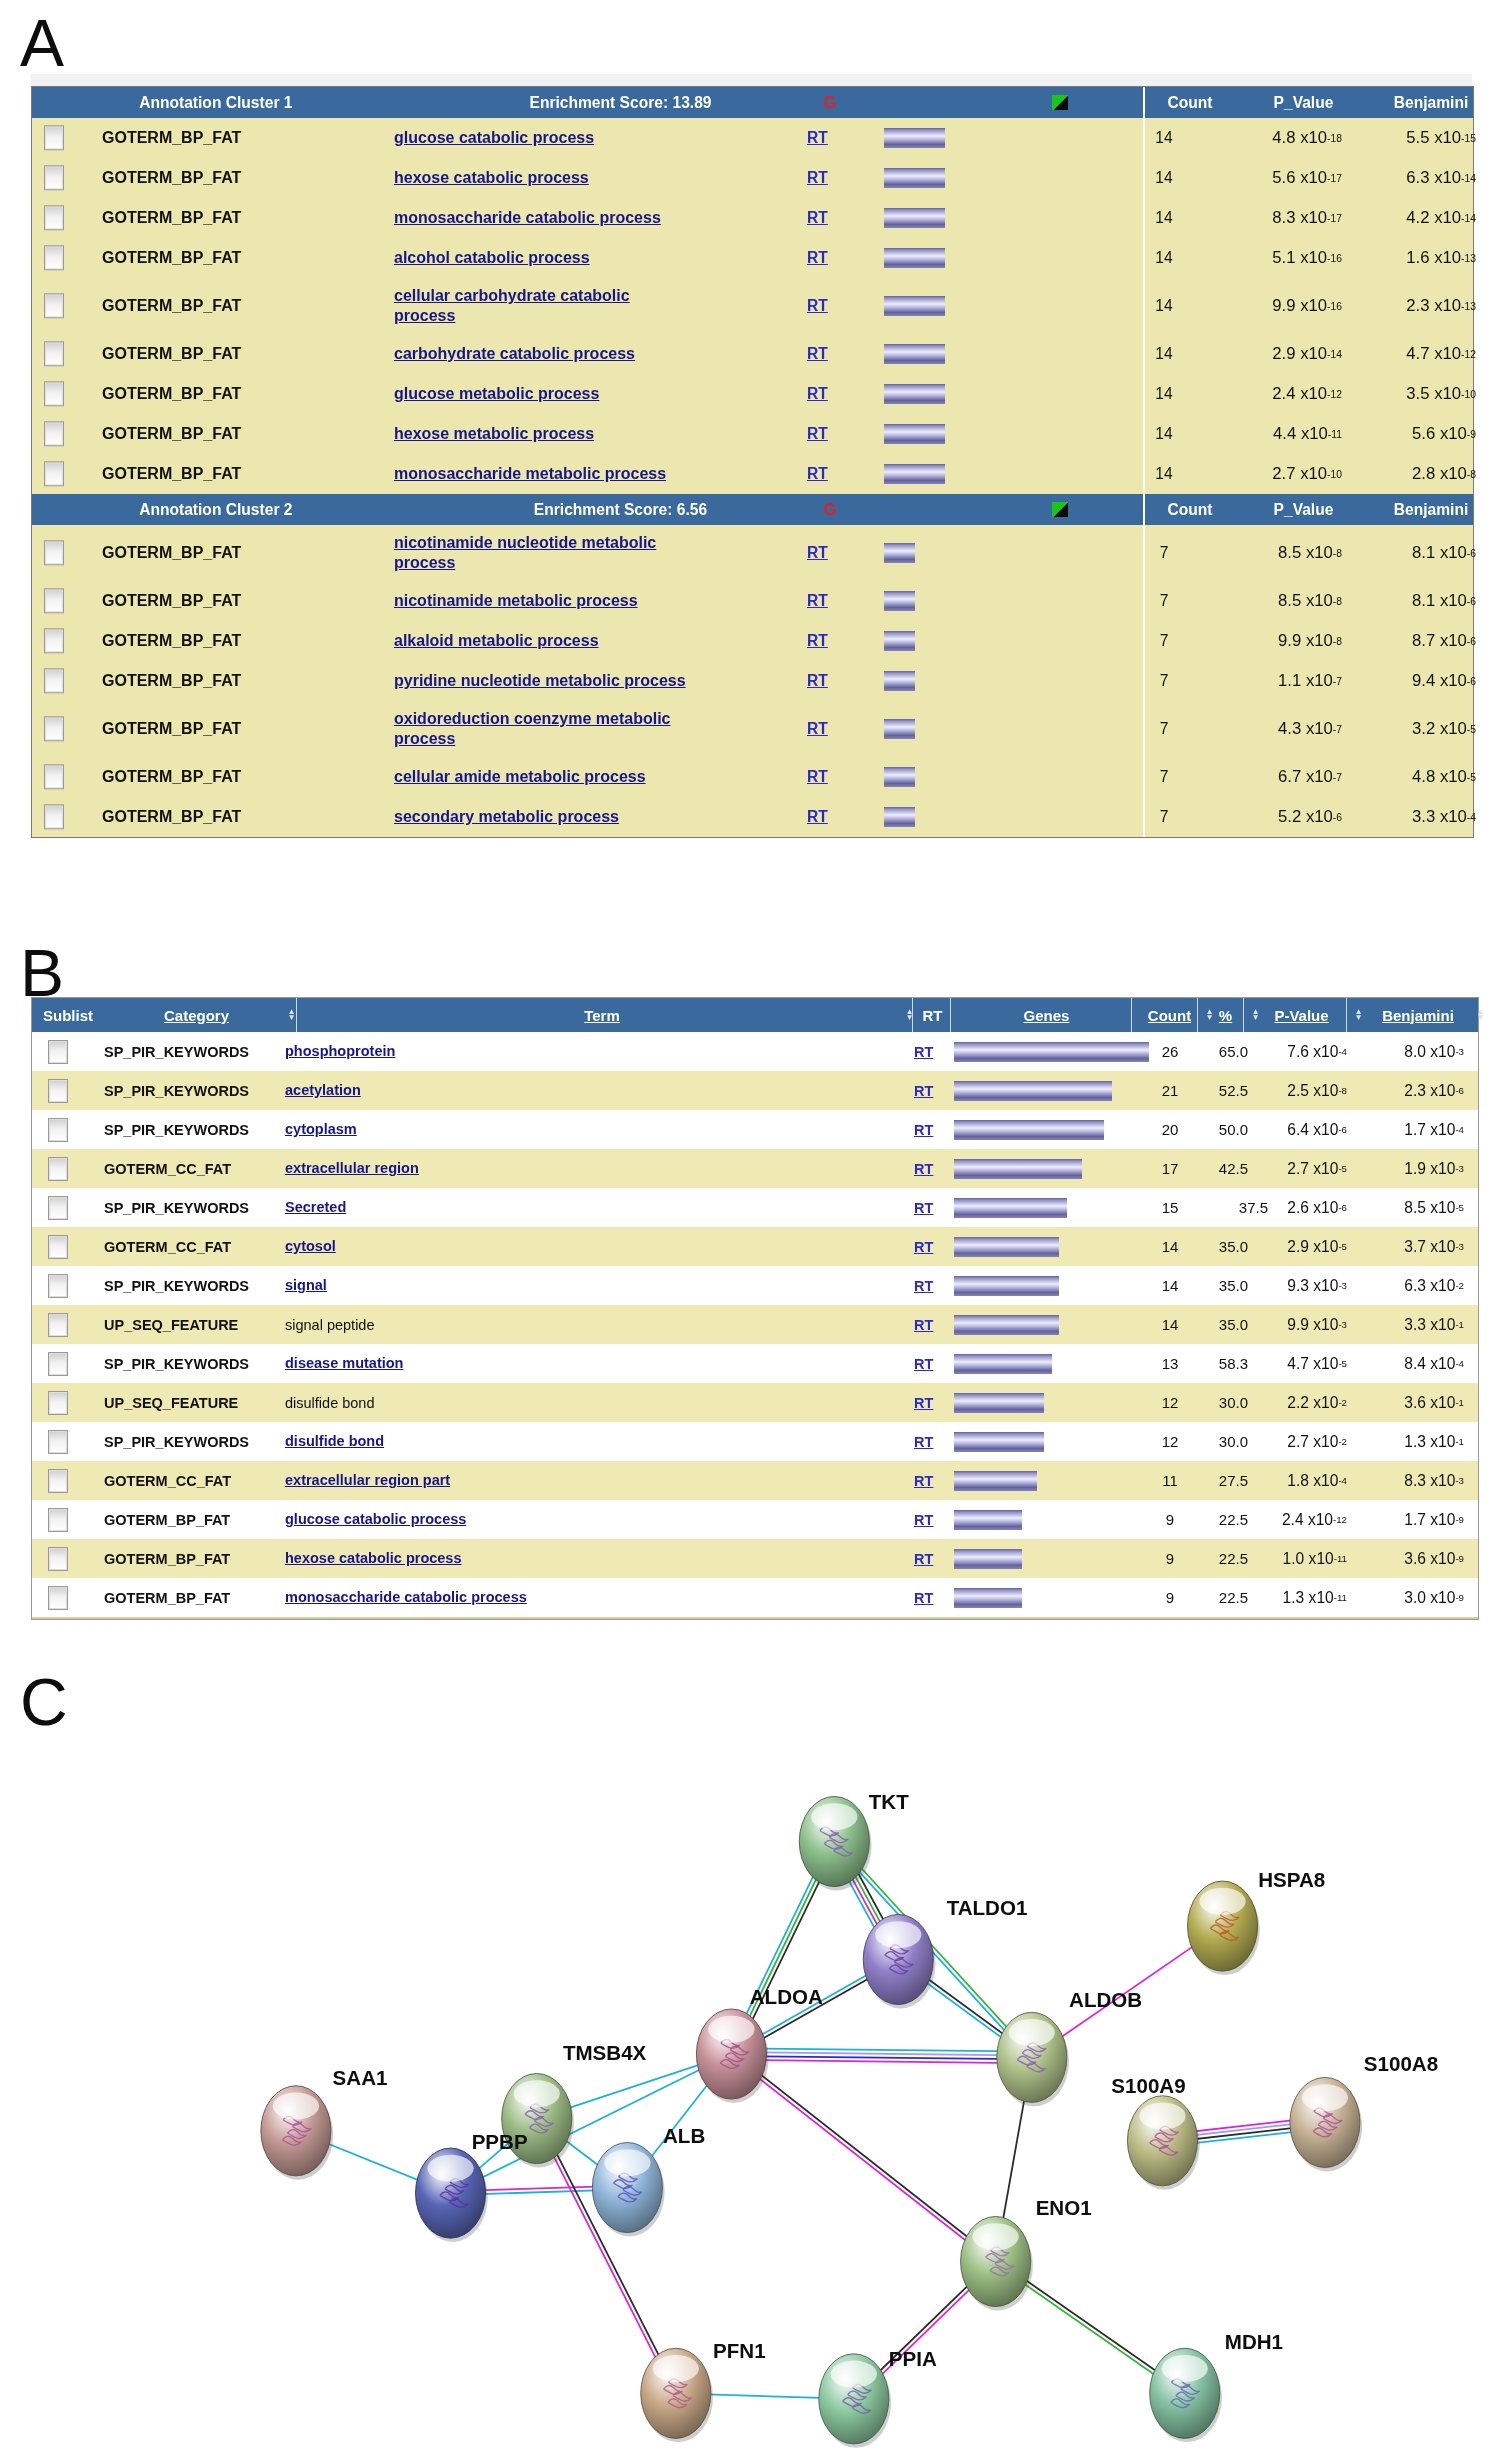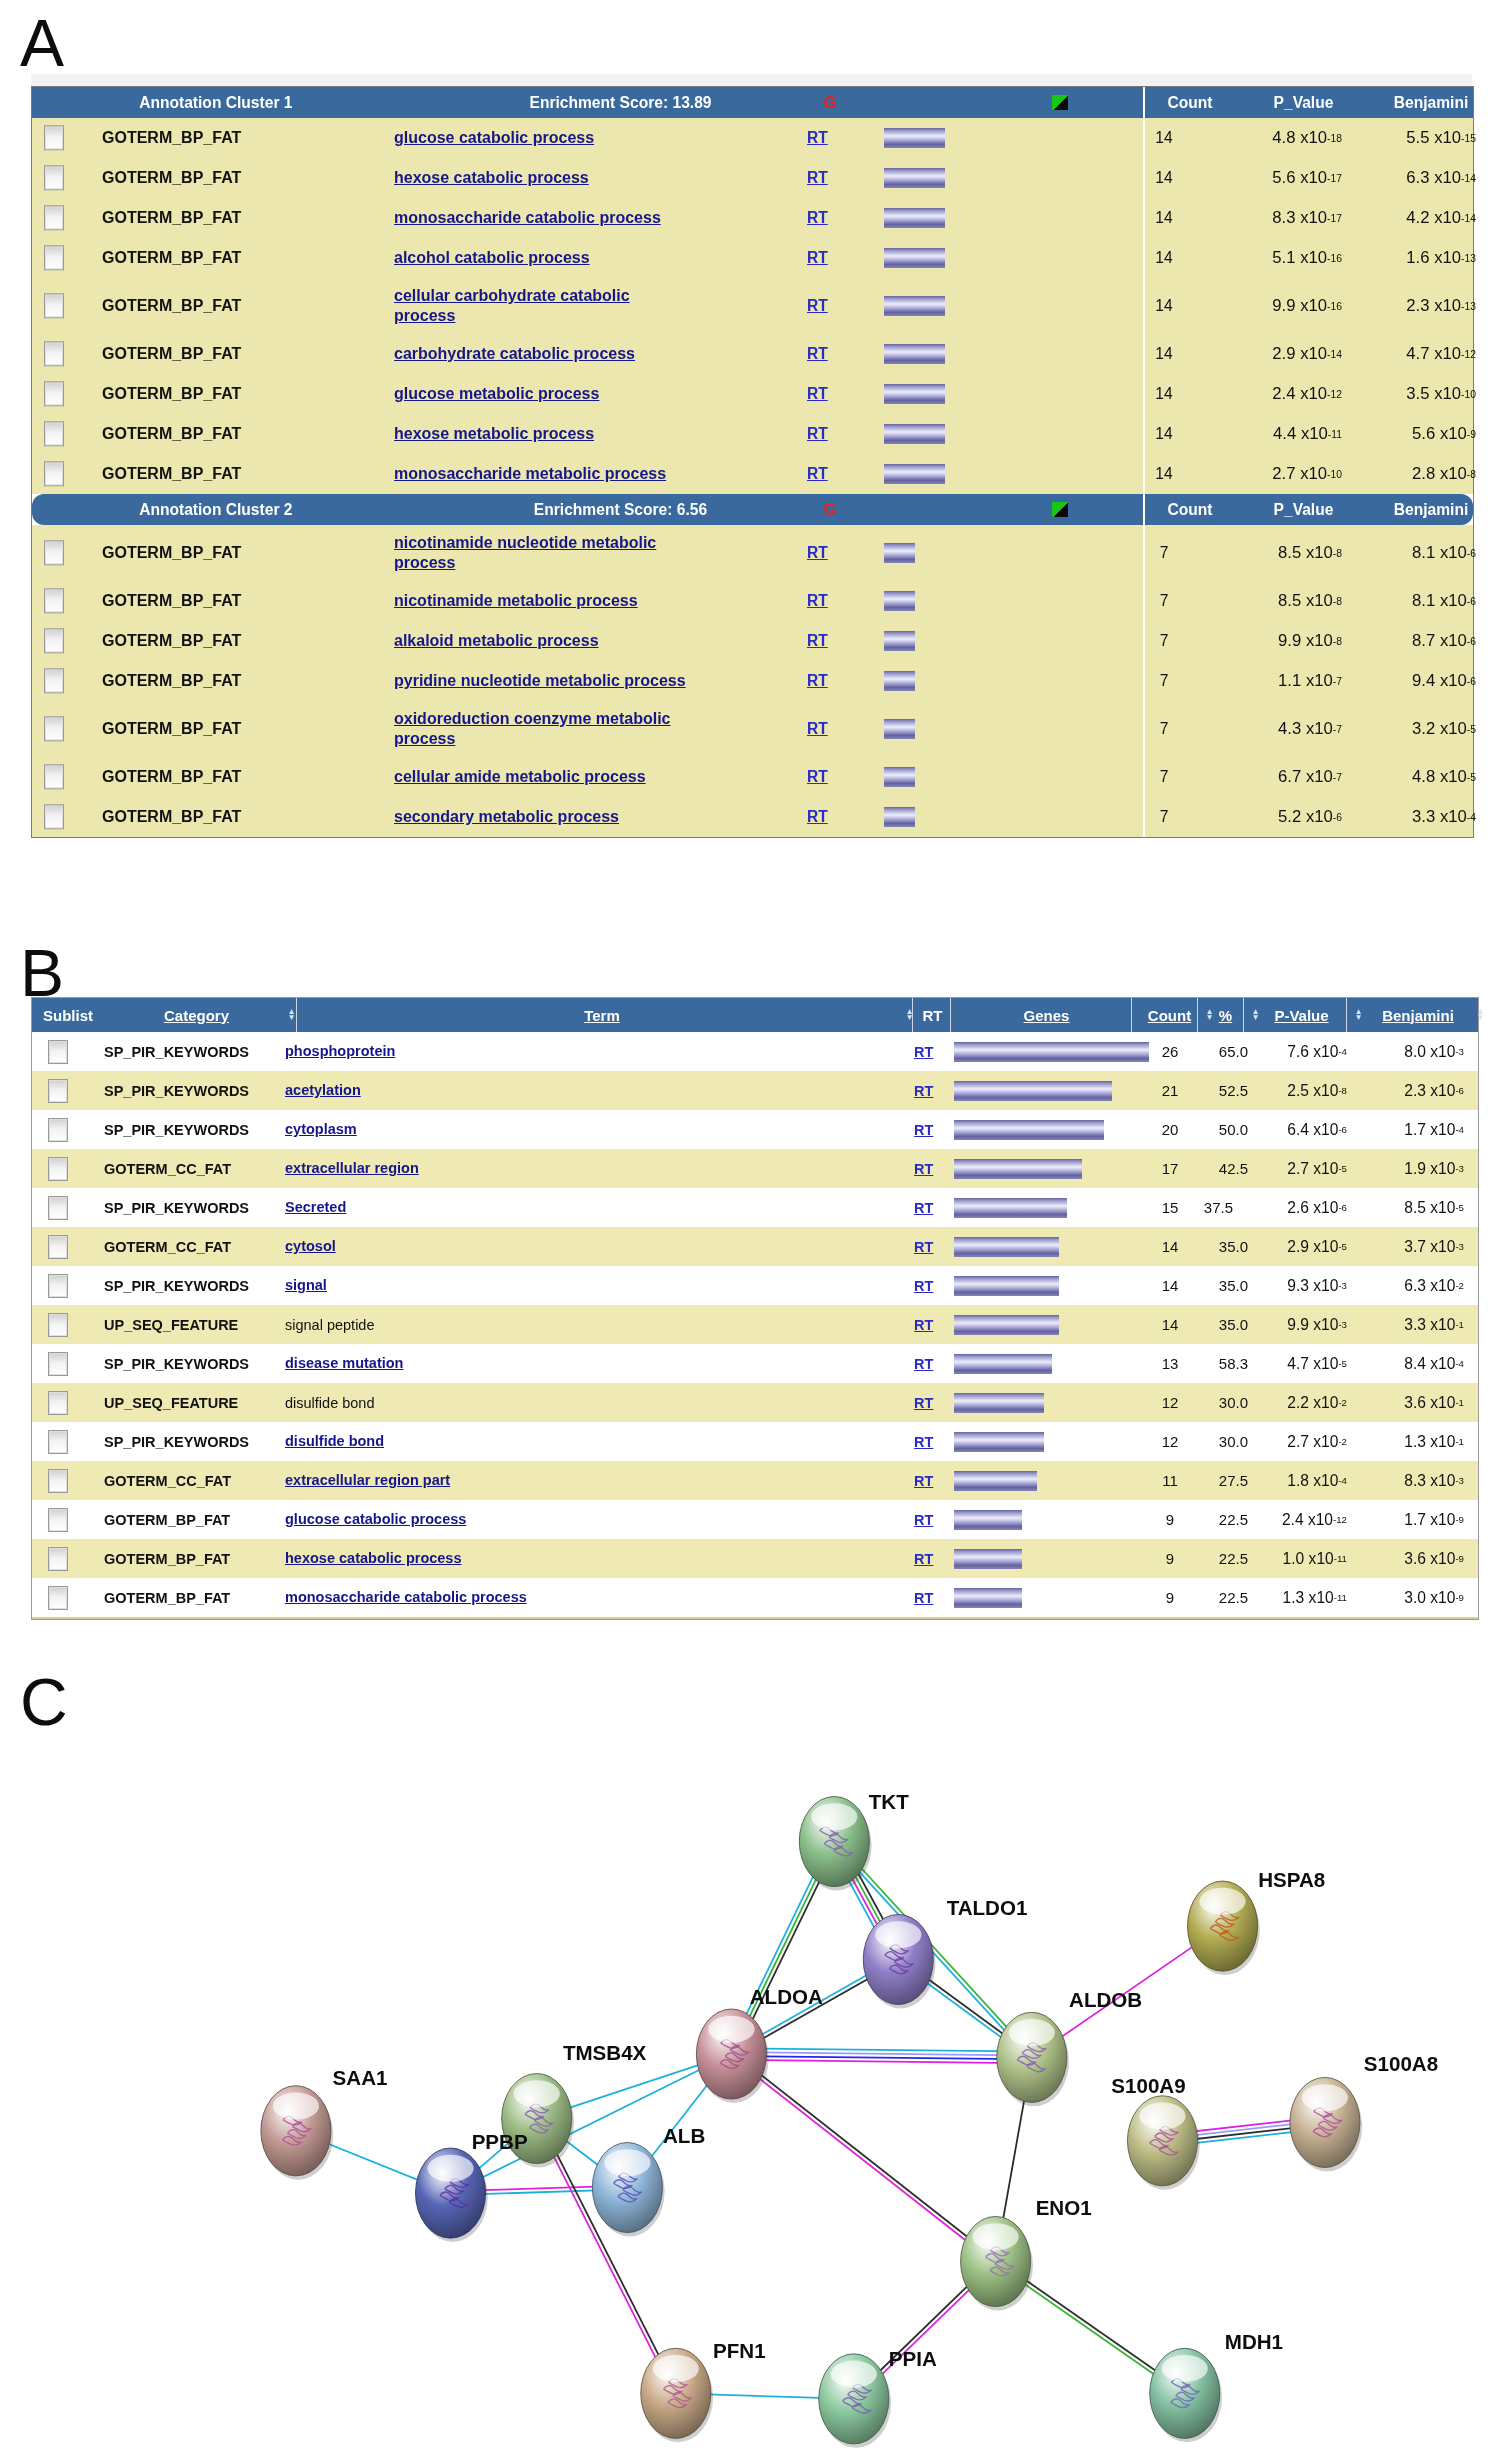--- a/index.html
+++ b/index.html
@@ -133,21 +133,21 @@
       <div class="rowA" style="top:367px;height:40px;">
         <div class="cbx" style="left:12.2px;"></div>
         <div class="cell cat" style="left:70px;width:267px;font-size:16px;">GOTERM_BP_FAT</div>
         <div class="cell termlink" style="left:362px;width:384px;font-size:16px;">monosaccharide metabolic process</div>
         <div class="cell rt" style="left:775px;width:33px;font-size:15.6px;">RT</div>
         <div class="gbar" style="left:852px;width:61px;"></div>
         <div class="cell c-center val" style="left:1104px;width:56px;font-size:15.6px;">14</div>
         <div class="cell c-right val" style="left:1168px;width:142px;font-size:16.7px;">2.7 x10<sup>-10</sup></div>
         <div class="cell c-right val" style="left:1307px;width:137px;font-size:16.7px;">2.8 x10<sup>-8</sup></div>
       </div>
-      <div class="chead" style="top:407px;height:31px;font-size:15.6px;border-radius:12px;">
+      <div class="chead" style="top:407px;height:31px;font-size:15.6px;">
         <div class="cell c-center" style="left:2.8px;width:362px;">Annotation Cluster 2</div>
         <div class="cell c-center" style="left:416px;width:345px;">Enrichment Score: 6.56</div>
         <div class="cell c-center gicon" style="left:770px;width:56px;font-size:16.7px;">G</div>
         <div class="cell" style="left: 1020px; width: 15.6px; top: 7.8px; height: 15.6px; background: linear-gradient(135deg, rgb(24, 198, 24) 0%, rgb(24, 198, 24) 52%, rgb(10, 10, 10) 53%, rgb(10, 10, 10) 100%);"></div>
         <div class="cell c-center" style="left:1130px;width:56px;">Count</div>
         <div class="cell c-center" style="left:1216px;width:111px;">P_Value</div>
         <div class="cell c-center" style="left:1360px;width:78px;">Benjamini</div>
       </div>
       <div class="rowA" style="top:438px;height:56px;">
         <div class="cbx" style="left:12.2px;"></div>
@@ -294,21 +294,21 @@
         <div class="cell c-right val" style="left:1182px;width:133px;font-size:15.6px;">2.7 x10<sup>-5</sup></div>
         <div class="cell c-right val" style="left:1299px;width:133px;font-size:15.6px;">1.9 x10<sup>-3</sup></div>
       </div>
       <div class="rowB" style="top:190px;height:39px;background:#ffffff;">
         <div class="cbx" style="left:15.6px;height:22px;"></div>
         <div class="cell" style="left:72px;width:178px;font-size:14.5px;font-weight:600;color:#111;">SP_PIR_KEYWORDS</div>
         <div class="cell termlink" style="left:253px;width:612px;font-size:14.5px;font-weight:600;">Secreted</div>
         <div class="cell rt" style="left:882px;width:33px;font-size:14.5px;">RT</div>
         <div class="gbar" style="left:922px;width:113px;"></div>
         <div class="cell c-center val" style="left:1110px;width:56px;font-size:15px;">15</div>
-        <div class="cell c-right val" style="left:1145px;width:56px;font-size:15px;">37.5</div>
+        <div class="cell c-right val" style="left:1180px;width:56px;font-size:15px;">37.5</div>
         <div class="cell c-right val" style="left:1182px;width:133px;font-size:15.6px;">2.6 x10<sup>-6</sup></div>
         <div class="cell c-right val" style="left:1299px;width:133px;font-size:15.6px;">8.5 x10<sup>-5</sup></div>
       </div>
       <div class="rowB" style="top:229px;height:39px;background:#efe9b4;">
         <div class="cbx" style="left:15.6px;height:22px;"></div>
         <div class="cell" style="left:72px;width:178px;font-size:14.5px;font-weight:600;color:#111;">GOTERM_CC_FAT</div>
         <div class="cell termlink" style="left:253px;width:612px;font-size:14.5px;font-weight:600;">cytosol</div>
         <div class="cell rt" style="left:882px;width:33px;font-size:14.5px;">RT</div>
         <div class="gbar" style="left:922px;width:105px;"></div>
         <div class="cell c-center val" style="left:1110px;width:56px;font-size:15px;">14</div>

